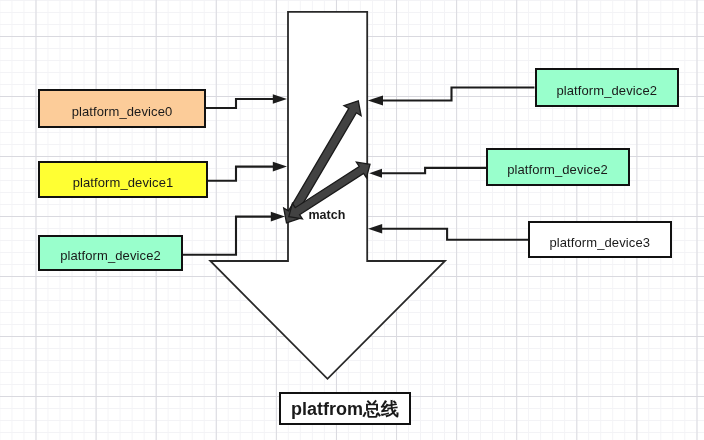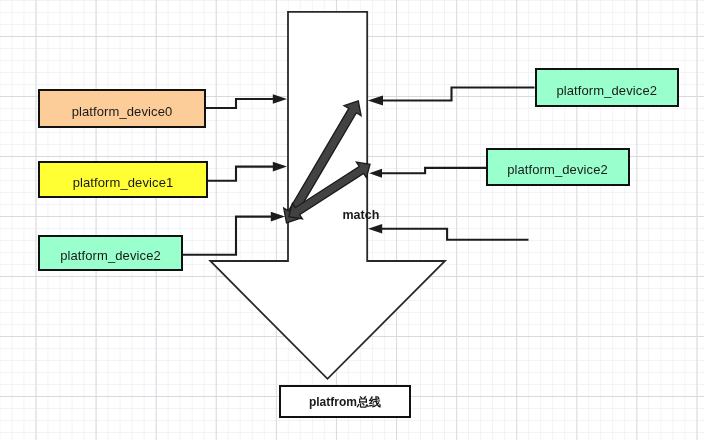--- a/index.html
+++ b/index.html
@@ -34,30 +34,30 @@
     letter-spacing: 0.1px;
   }
   .node > span { position: relative; top: 3px; }
   .bus-label {
     position:absolute;
     box-sizing:border-box;
     border: 2px solid #111111;
     background:#ffffff;
     display:flex; align-items:center; justify-content:center;
     font-weight: bold;
-    font-size: 12px;
+    font-size: 18px;
     color:#1a1a1a;
+    margin-top:7px;
   }
   .bus-label > span { position: relative; top: 1px; }
   .match-label {
     position:absolute;
     font-weight:bold;
     font-size:12.5px;
     color:#1a1a1a;
-    margin-left:34px;
   }
 </style>
 </head>
 <body>
 
 <div id="canvas">
 
   <svg class="layer" viewBox="0 0 704 440">
     <polygon points="288,11.9 367.2,11.9 367.2,261 445,261 327.5,378.8 210.3,261 288,261" fill="#ffffff" stroke="#282828" stroke-width="1.8" stroke-linejoin="miter"></polygon>
 
@@ -93,19 +93,22 @@
   <div class="node" style="left:38px;top:234.5px;width:145px;height:36.5px;background:#99ffcc">
     <span>platform_device2</span>
   </div>
 
   <div class="node" style="left:534.5px;top:68px;width:144.5px;height:38.5px;background:#99ffcc">
     <span>platform_device2</span>
   </div>
   <div class="node" style="left:485.5px;top:148px;width:144px;height:37.5px;background:#99ffcc">
     <span>platform_device2</span>
   </div>
+  <div class="node" style="left:527.5px;top:220.5px;width:144.5px;height:37px;background:#ffffff">
+    <span>platform_device3</span>
+  </div>
 
   <div class="bus-label" style="left:278.7px;top:384.6px;width:132.5px;height:33.7px;">
     <span>platfrom总线</span>
   </div>
 
   <div class="match-label" style="left:308.5px;top:208px;">match</div>
 </div>
 
 </body></html>

